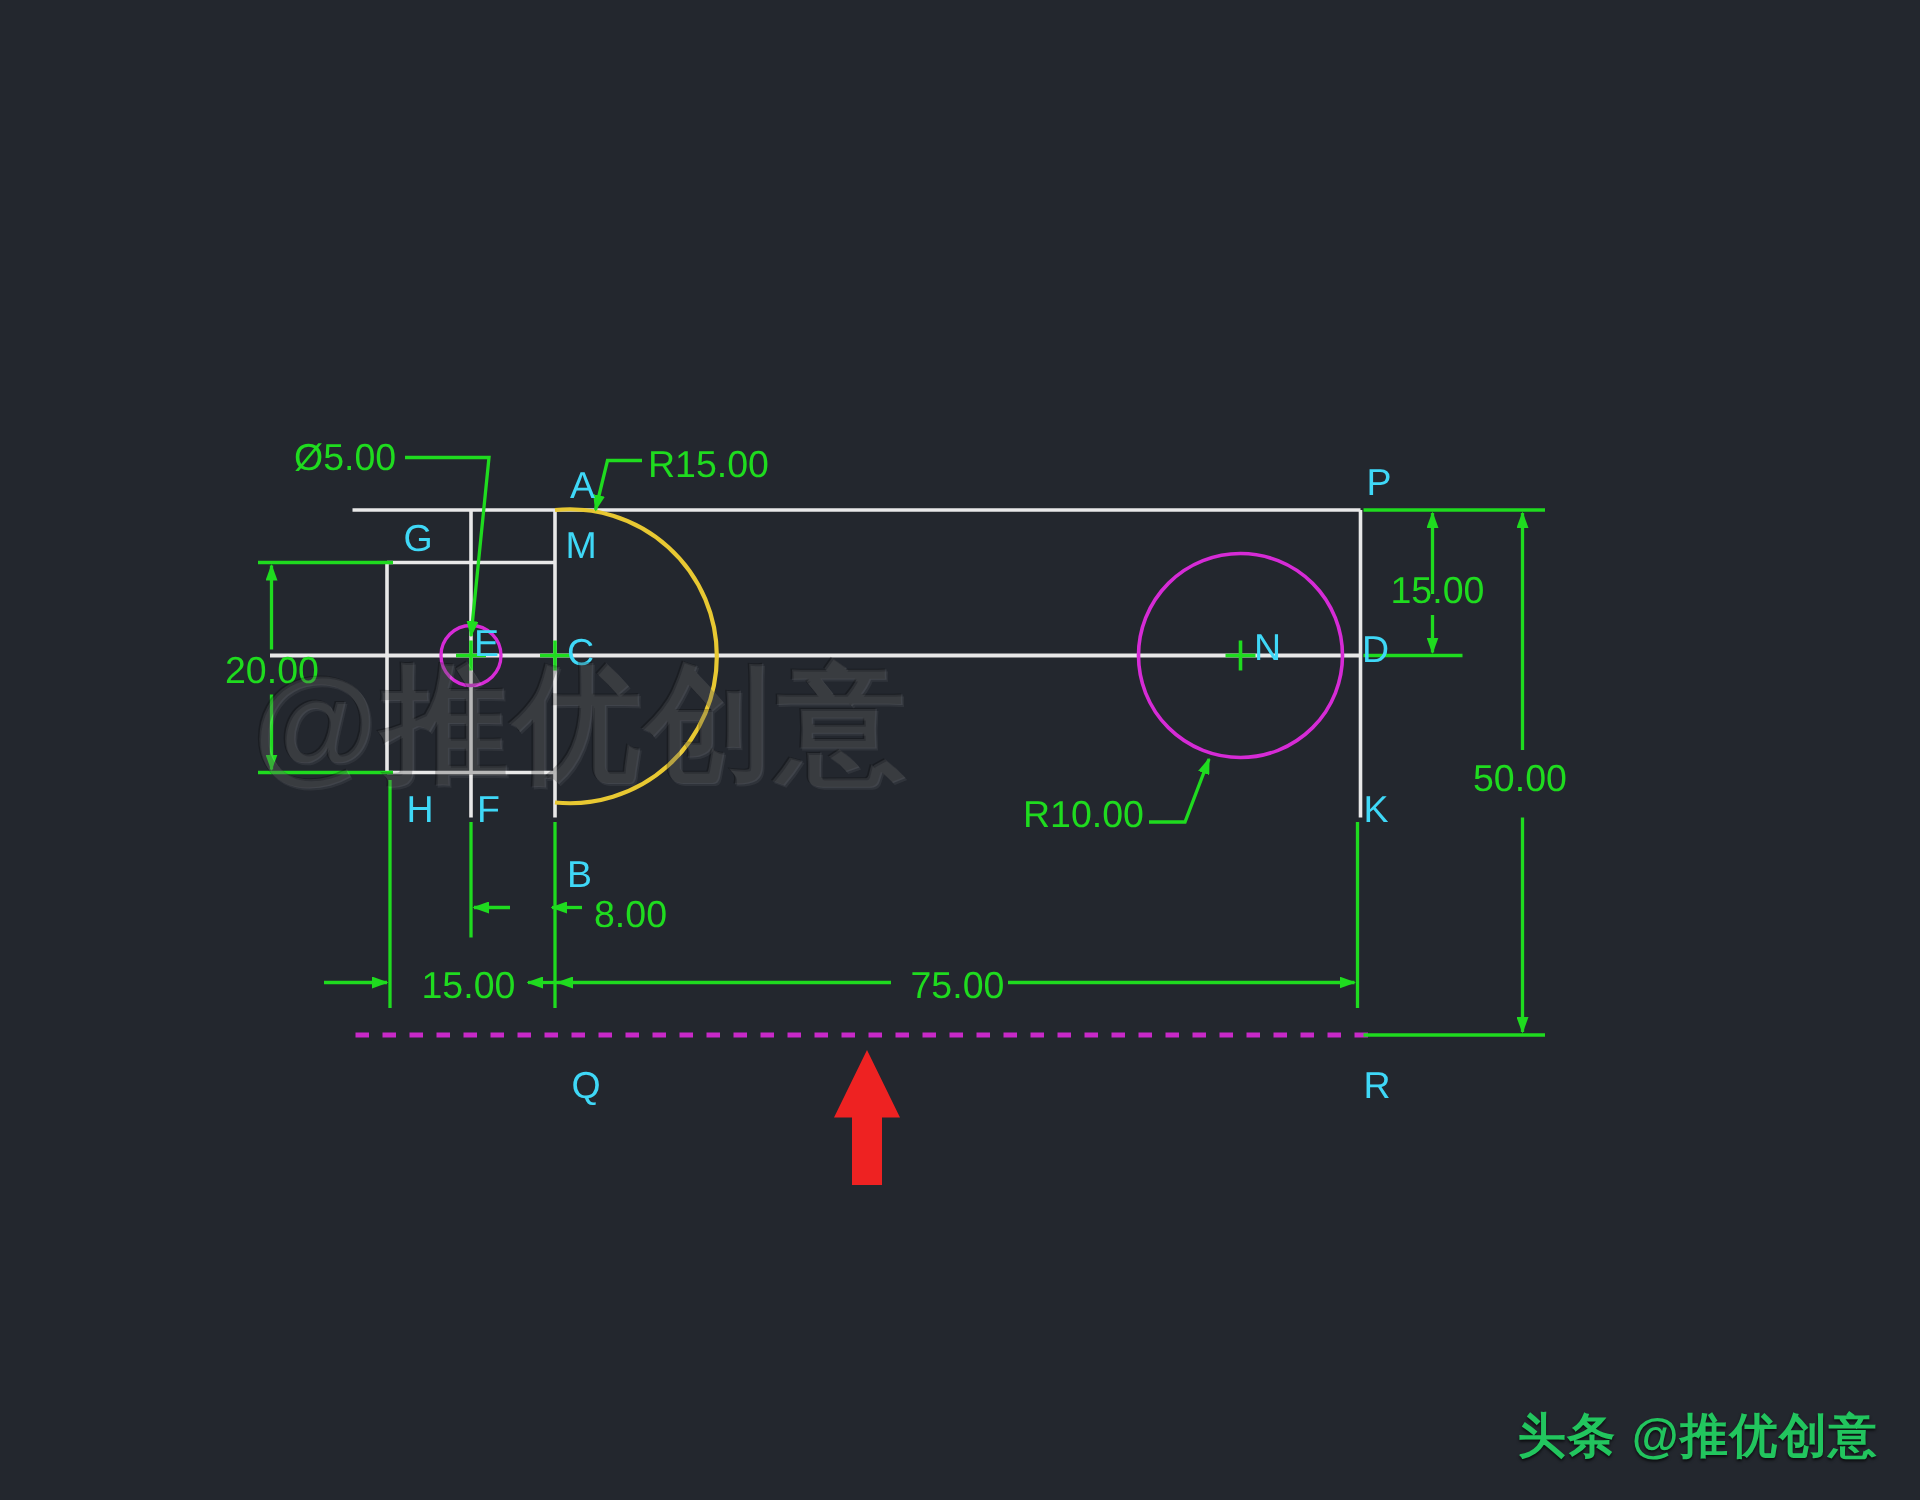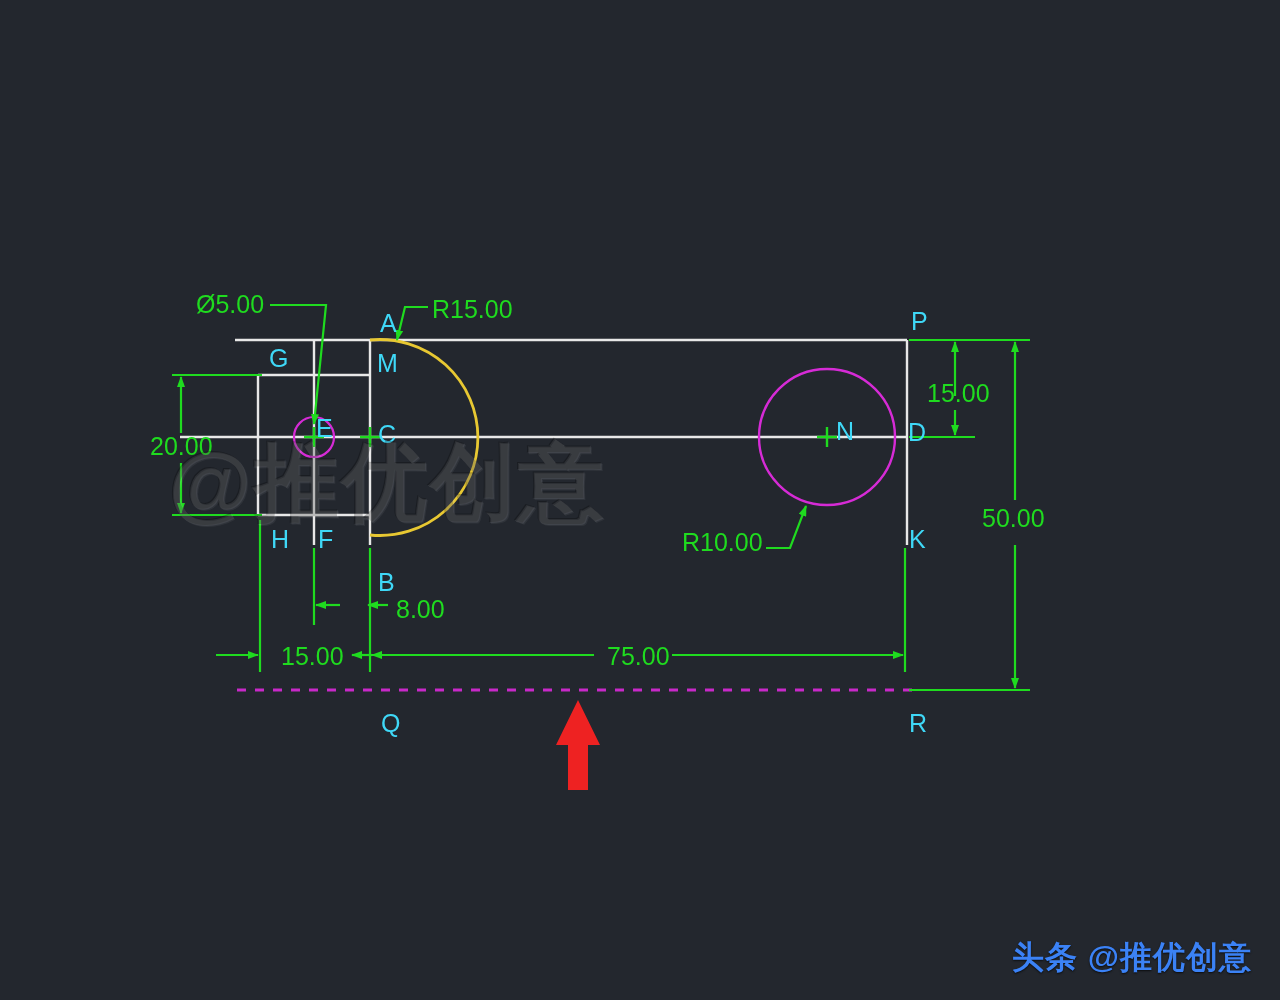--- a/index.html
+++ b/index.html
@@ -36,21 +36,21 @@
     white-space: nowrap;
     pointer-events: none;
     user-select: none;
   }
   .wm-footer {
     position: absolute;
     right: 28px;
     bottom: 20px;
     font-size: 32px;
     font-weight: bold;
-    color: #3b82f6;
+    color: #22c55e;
     letter-spacing: 1px;
     text-shadow: 0 1px 2px rgba(0,0,0,0.7);
     white-space: nowrap;
     user-select: none;
   }
   .svg-label {
     font-family: "Liberation Sans", sans-serif;
   }
 </style>
 </head>

